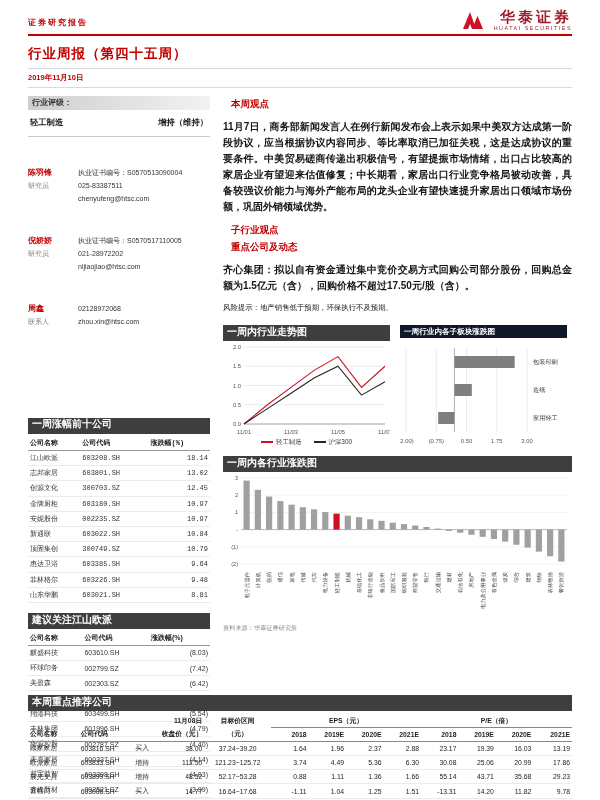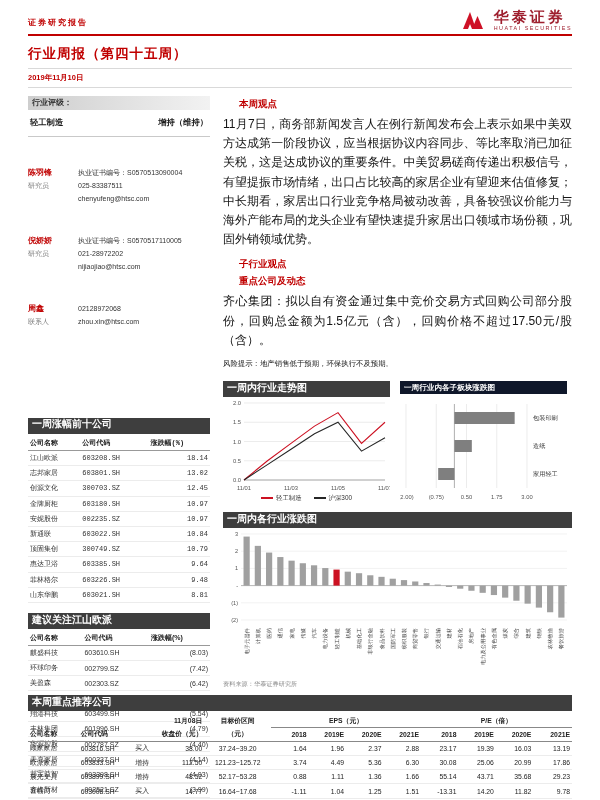--- a/index.html
+++ b/index.html
@@ -1,20 +1,20 @@
 <!DOCTYPE html>
 <html><head>
 <meta charset="utf-8">
 <style>
   html,body { margin:0; padding:0; background:#E9E7E2; }
   .page { width:600px; height:800px; margin:0 auto; background:#fff; position:relative; overflow:hidden;
           font-family:"Liberation Sans","DejaVu Sans",sans-serif; color:#1a1a1a; box-shadow:0 0 5px rgba(0,0,0,.25); }
 
   
-  .masthead { display:flex; justify-content:space-between; align-items:flex-start; padding:9px 28px 0; }
+  .masthead { display:flex; justify-content:space-between; align-items:flex-start; padding:9px 28px 0;text-align:right; }
   .report-type { color:#C00000; font-size:8px; font-weight:bold; letter-spacing:2px; padding-top:8px; }
   .brand { display:flex; align-items:center; gap:9px; }
   .brand-cn { font-size:15px; font-weight:bold; color:#9E1F2E; letter-spacing:3px; line-height:1.05; }
   .brand-en { font-size:5.4px; color:#9E1F2E; letter-spacing:1.5px; }
 
   .rule-red { height:2px; background:#C00000; margin:3px 28px 0; }
   .title { color:#C00000; font-size:13.5px; font-weight:bold; margin:9px 28px 5px; letter-spacing:1px; }
   .rule-gray { height:1px; background:#D9D9D9; margin:0 28px; }
   .date { color:#C00000; font-size:7.5px; font-weight:bold; margin:4px 28px; }
 
@@ -37,22 +37,22 @@
   .mini-table.losers  { margin-top:10px; }
   .bar-dark { background:#3E3E3E; color:#fff; font-size:10px; font-weight:bold; height:16px; line-height:13px; padding-left:4px; }
   .bar-red  { background:#0f172a; color:#fff; font-size:7.6px; font-weight:bold; height:13px; line-height:13px; padding-left:4px; }
   .mini-table table { width:100%; border-collapse:collapse; font-size:7px; margin-top:2px; }
   .mini-table th { text-align:left; font-weight:bold; border-bottom:1px solid #999; padding:2px; color:#222; }
   .mini-table td { padding:2.1px 2px; border-bottom:1px solid #ECECEC; color:#333; }
   .num { text-align:right; }
   .source { font-size:6.2px; color:#8A8A8A; margin-top:4px; }
 
   
-  .sec-h { color:#C00000; font-size:9.5px; font-weight:bold; margin:2px 16px 4px; }
-  .sec-p { font-size:12px; line-height:1.6; text-align:justify; margin:0 0 9px; color:#151515; }
+  .sec-h { color:#C00000; font-size:9.5px; font-weight:bold; margin:2px 8px 4px; }
+  .sec-p { font-size:10px; line-height:1.6; text-align:justify; margin:8px 0 9px; color:#151515;font-weight:bold; }
   .risk  { font-size:7.4px; margin:2px 0 12px; color:#151515; }
 
   .charts-row { display:flex; gap:10px; }
   .chart-box { width:167px; flex:none; }
   .legend { display:flex; justify-content:center; gap:12px; align-items:center; font-size:6.4px; color:#333; margin-top:1px; }
   .legend .swatch { display:inline-block; width:12px; height:2px; margin-right:3px; vertical-align:middle; }
   .industries-head { margin-top:8px; }
   svg { display:block; }
 
   

